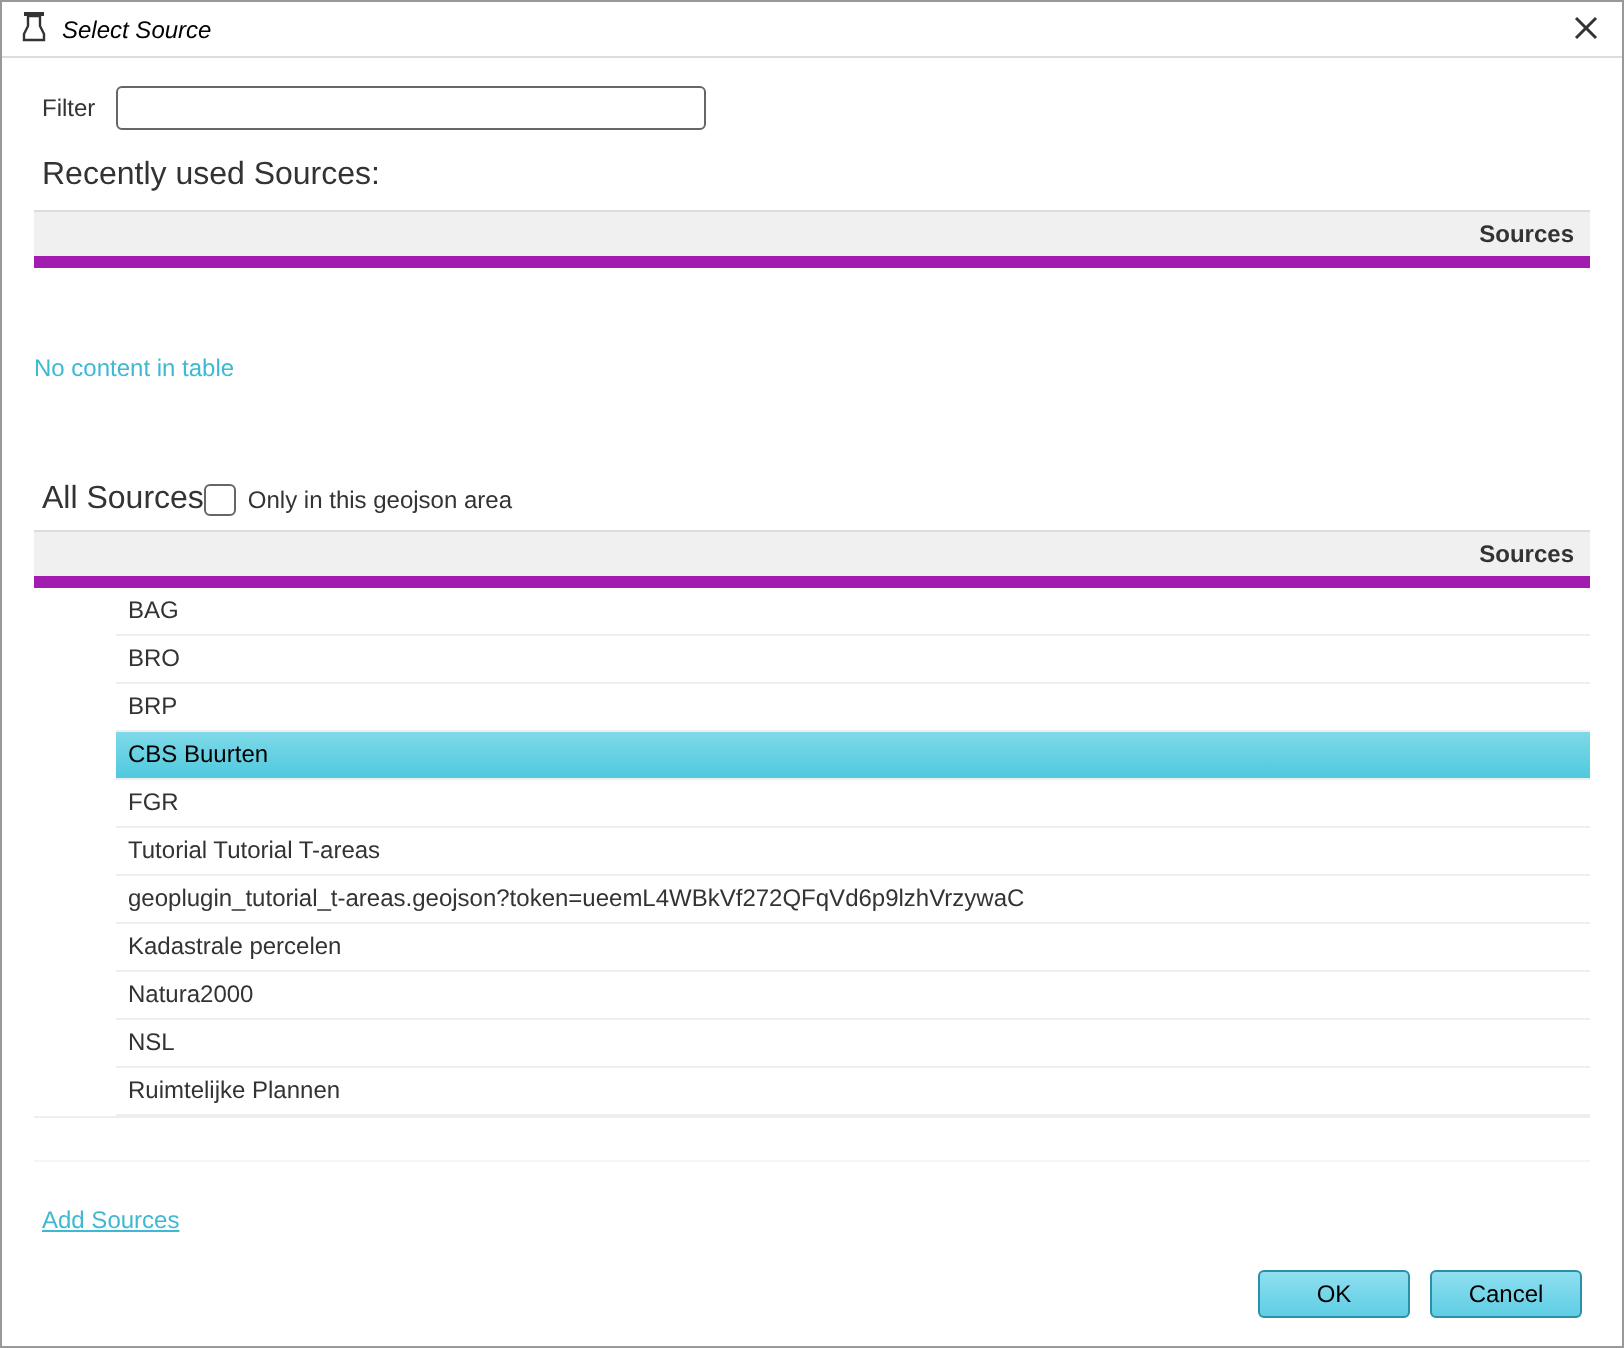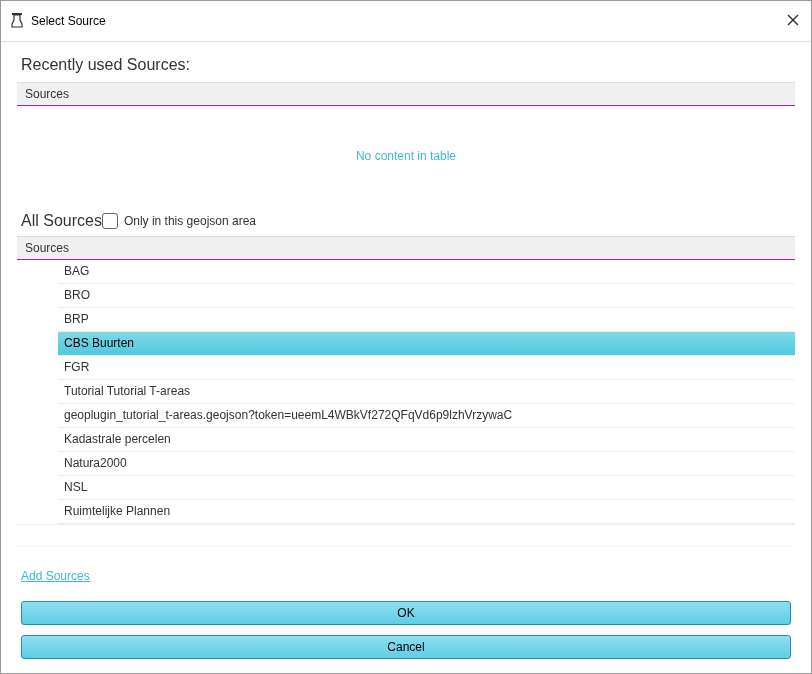--- a/index.html
+++ b/index.html
@@ -15,24 +15,25 @@
       height: 674px;
       overflow: hidden;
       border: 1px solid #999;
       display: flex;
       flex-direction: column;
     }
     .titlebar {
       display: flex;
       align-items: center;
       justify-content: space-between;
-      padding: 20px 8px;
+      padding: 7px 8px;
       background: #fff;
       border-bottom: 1px solid #ddd;
       height: 28px;
+      font-style: italic;
     }
     .titlebar-left {
       display: flex;
       align-items: center;
       gap: 6px;
     }
     .titlebar-title {
       font-size: 12px;
       color: #000;
     }
@@ -68,33 +69,33 @@
       font-size: 12px;
     }
     .section-label {
       font-size: 16px;
       color: #333;
       padding: 0 14px 8px 14px;
     }
     .table-header {
       background: #f0f0f0;
       border-top: 1px solid #ddd;
-      border-bottom: 1px solid #a21caf;
+      border-bottom: 6px solid #a21caf;
       padding: 4px 8px;
-      font-weight: normal;
+      font-weight: bold;
       font-size: 12px;
       color: #333;
       margin: 0 10px;
+      text-align: right;
     }
     .recent-table {
       margin: 0 10px;
       height: 110px;
       display: flex;
       align-items: center;
-      justify-content: center;
     }
     .no-content {
       color: #3fb8d4;
       font-size: 12px;
     }
     .all-sources-row {
       display: flex;
       align-items: center;
       justify-content: flex-start;
       padding: 6px 14px 6px 14px;
@@ -150,21 +151,20 @@
       text-decoration: underline;
       font-size: 12px;
       cursor: pointer;
     }
     .button-bar {
       display: flex;
       justify-content: flex-end;
       gap: 10px;
       padding: 12px 14px 14px 14px;
       margin-top: auto;
-      flex-direction: column;
     }
     .btn {
       min-width: 76px;
       height: 24px;
       background: linear-gradient(to bottom, #8fdff0, #5fcde4);
       border: 1px solid #2a8fa8;
       border-radius: 3px;
       font-size: 12px;
       color: #000;
       cursor: pointer;
@@ -190,20 +190,24 @@
   </div>
   <span class="close-btn">
     <svg width="12" height="12" viewBox="0 0 12 12">
       <line x1="1" y1="1" x2="11" y2="11" stroke="#333" stroke-width="1.5"></line>
       <line x1="11" y1="1" x2="1" y2="11" stroke="#333" stroke-width="1.5"></line>
     </svg>
   </span>
 </div>
 
 <div class="content">
+  <div class="filter-row">
+    <span class="filter-label">Filter</span>
+    <input type="text" class="filter-input" value="" style="">
+  </div>
 
   <div class="section-label">Recently used Sources:</div>
   <div class="table-header">Sources</div>
   <div class="recent-table">
     <span class="no-content">No content in table</span>
   </div>
 
   <div class="all-sources-row">
     <span class="section-label" style="padding:0">All Sources</span>
     <div class="checkbox-wrap">

